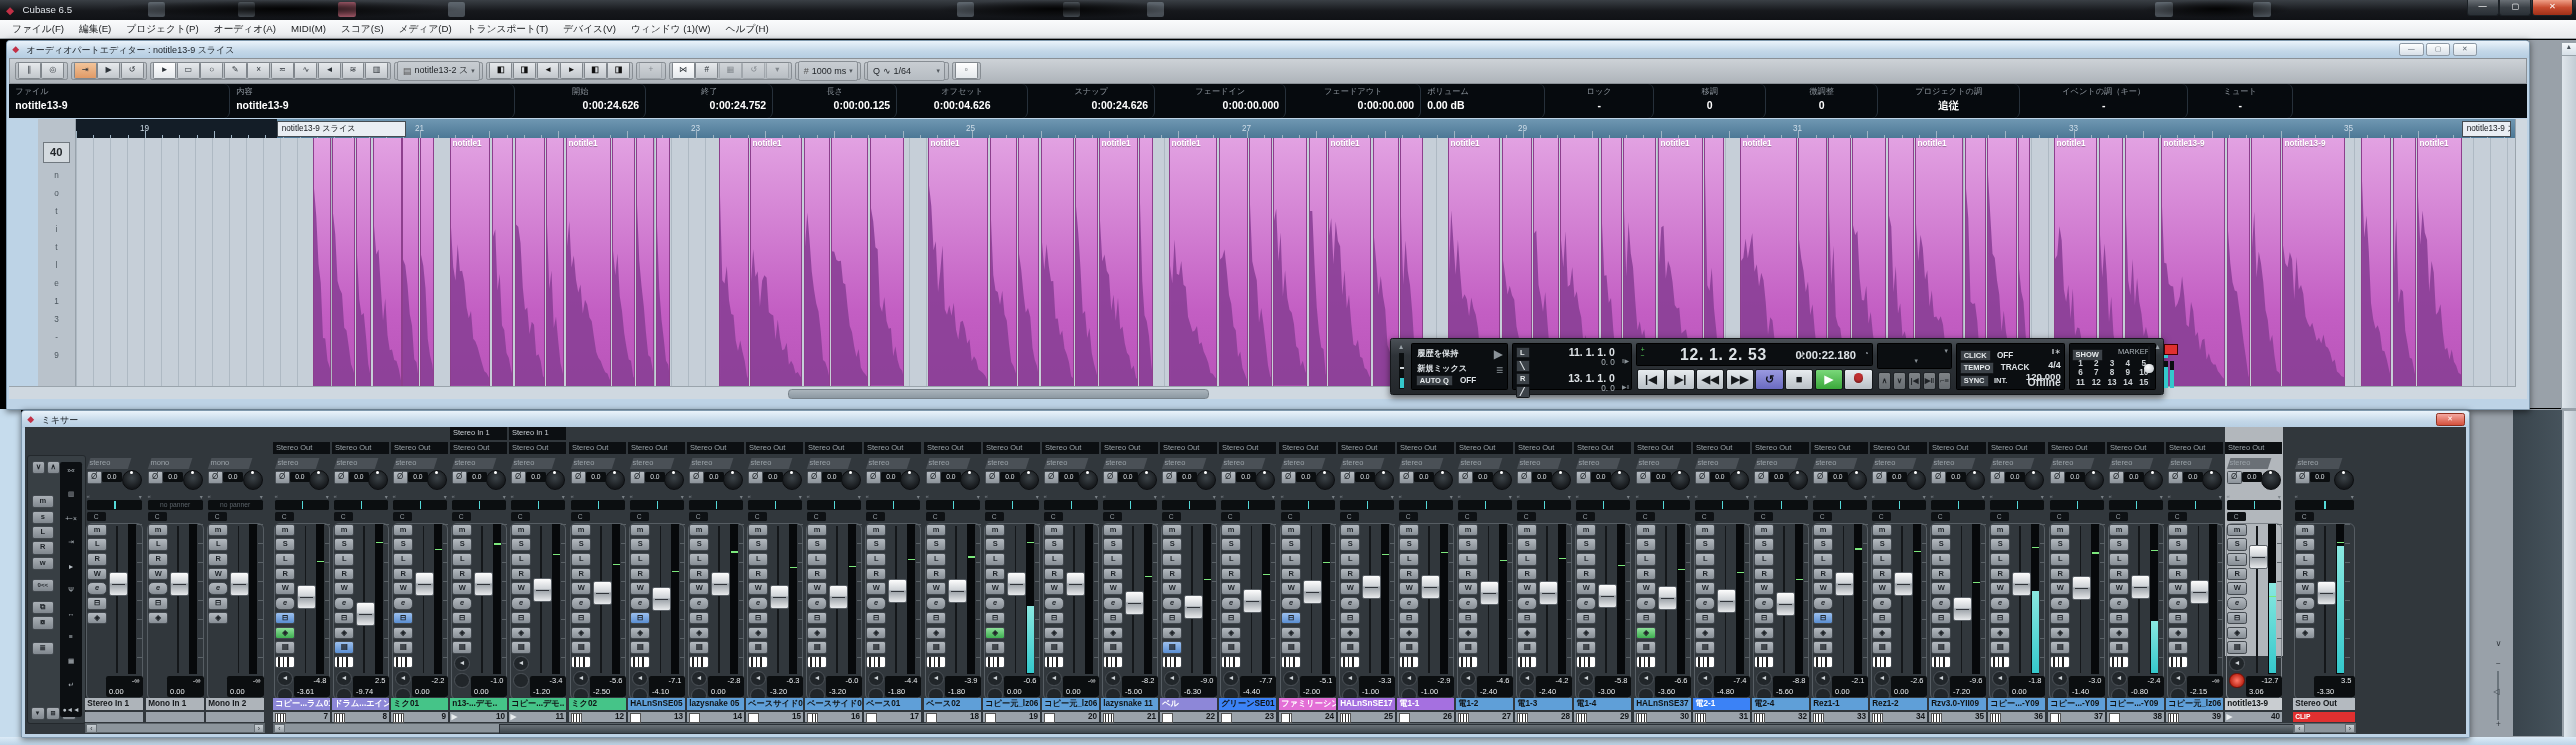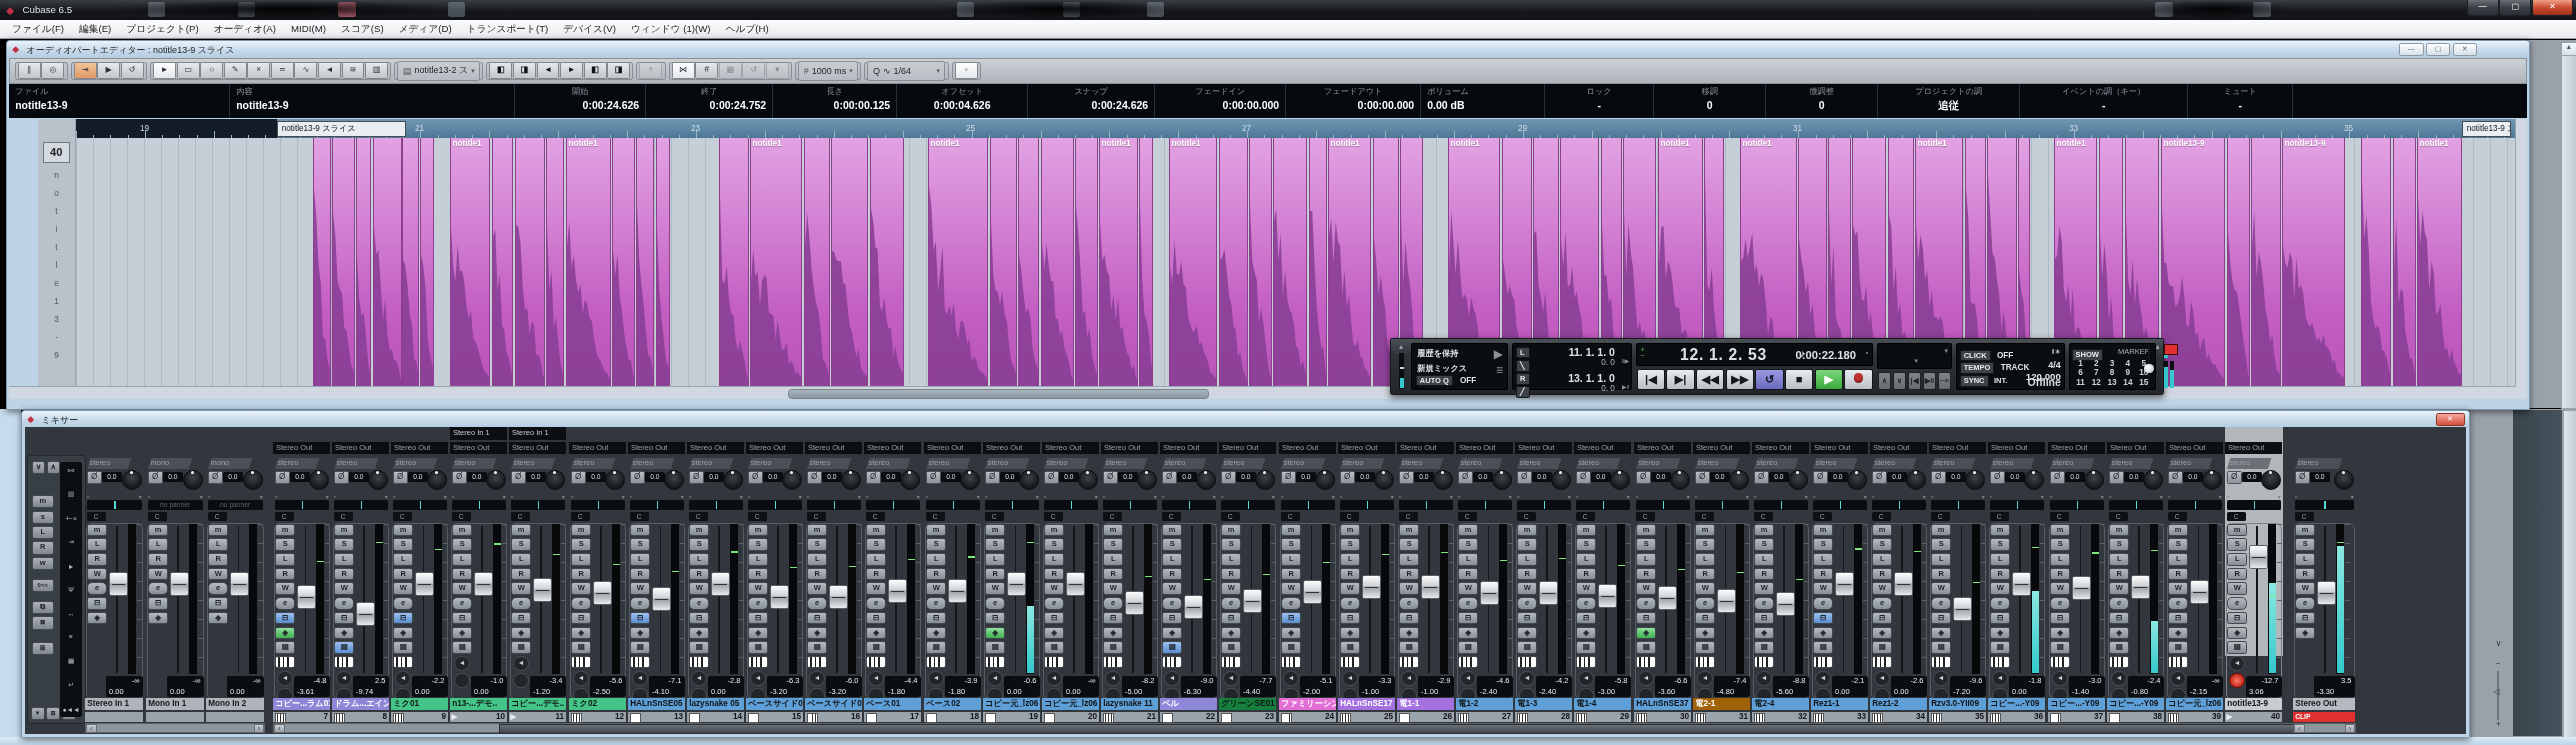--- a/index.html
+++ b/index.html
@@ -39,21 +39,21 @@
   .tbtn{min-width:16.5px;height:15px;border:0.7px solid #80868c;border-radius:1.5px;
     background:linear-gradient(#e6e9ec,#c2c7cc);color:#2c3238;font-size:8.2px;text-align:center;line-height:13.5px;padding:0 2.2px;}
   .tbtn.on{background:linear-gradient(#ffffff,#e4e8ec);}
   .tbtn.orange{background:linear-gradient(#f2c49a,#e09a66);}
   .tbtn.dark{color:#111;font-weight:bold;}
   .tbtn.ghost{opacity:.4;}
   .tdrop{display:flex;align-items:center;gap:3px;background:linear-gradient(#c8cdd2,#b6bcc2);
     border:0.7px solid #878d93;border-radius:2.2px;height:18px;padding:0 4.5px;font-size:9px;color:#22262a;}
   .tdrop .car{font-size:6.7px;color:#50565c;}
   #ed-info{position:absolute;left:2.2px;top:43px;right:2.2px;height:34px;background:#060a0e;display:flex;}
-  .icol{border-right:0.7px solid #26303a;box-sizing:border-box;padding:2.2px 6px 0 6px;}
+  .icol{border-right:0.7px solid #26303a;box-sizing:border-box;padding:2.2px 6px 0 6px;border-radius:6px;}
   .icol .lab{font-size:8.2px;color:#8b939b;white-space:nowrap;}
   .icol .val{font-size:10.5px;color:#fff;font-weight:bold;margin-top:2.2px;white-space:nowrap;}
   #ed-leftcol{position:absolute;left:31px;top:78px;width:37px;bottom:22.5px;background:#b9c2cb;border-right:0.7px solid #98a2ab;}
   #tracknum{position:absolute;left:4.5px;top:22.5px;width:25.5px;height:19.5px;background:#d4dadf;border:0.7px solid #70787f;
     font-size:11.2px;font-weight:bold;color:#22262a;text-align:center;line-height:18px;}
   #vtrackname{position:absolute;left:0;top:48px;width:100%;text-align:center;font-size:8.2px;color:#4c565e;line-height:18px;}
   #ed-rulerrow{position:absolute;left:69px;top:78px;right:13.5px;height:19.5px;background:#131d27;overflow:hidden;}
   #ruler-blue{position:absolute;top:0;bottom:0;background:linear-gradient(#6f97b2,#4a7694);}
   .rtick{position:absolute;bottom:0;width:0.7px;height:3.7px;background:#9fb4c4;}
   .rtick.tall{height:7.5px;}
@@ -1924,21 +1924,21 @@
         <div class="fzone"></div>
         <div class="fcap" style="left:24px;top:162px"></div>
         <div class="meter">
           <div class="ph" style="top:50px"></div>
         </div>
         <div class="mscale"></div>
         <div class="vbox">
           <span class="pk">-7.7</span>
           <span class="db">-4.40</span>
         </div>
-        <div class="clab" style="background:#15803d;color:#101314">グリーンSE01</div>
+        <div class="clab" style="background:#3b82f6;color:#101314">グリーンSE01</div>
         <div class="cnum"><span class="pic"></span>23</div>
       </div>
       <div class="strip" style="left: 1254px; width: 58px;">
         <div class="r1" style="top:0"></div>
         <div class="r2" style="top:14.2px">
           <div class="rbox" style="color:#9aa2a8">Stereo Out</div>
         </div>
         <div class="modetab"></div>
         <div class="modetxt">stereo</div>
         <div class="topctl">
@@ -2308,21 +2308,21 @@
         <div class="fzone"></div>
         <div class="fcap" style="left:24px;top:162px"></div>
         <div class="meter">
           <div class="ph" style="top:48px"></div>
         </div>
         <div class="mscale"></div>
         <div class="vbox">
           <span class="pk">-7.4</span>
           <span class="db">-4.80</span>
         </div>
-        <div class="clab" style="background:#a16207;color:#ffffff">電2-1</div>
+        <div class="clab" style="background:#3b82f6;color:#ffffff">電2-1</div>
         <div class="cnum"><span class="pic"></span>31</div>
       </div>
       <div class="strip" style="left: 1727px; width: 58px;">
         <div class="r1" style="top:0"></div>
         <div class="r2" style="top:14.2px">
           <div class="rbox" style="color:#9aa2a8">Stereo Out</div>
         </div>
         <div class="modetab"></div>
         <div class="modetxt">stereo</div>
         <div class="topctl">

